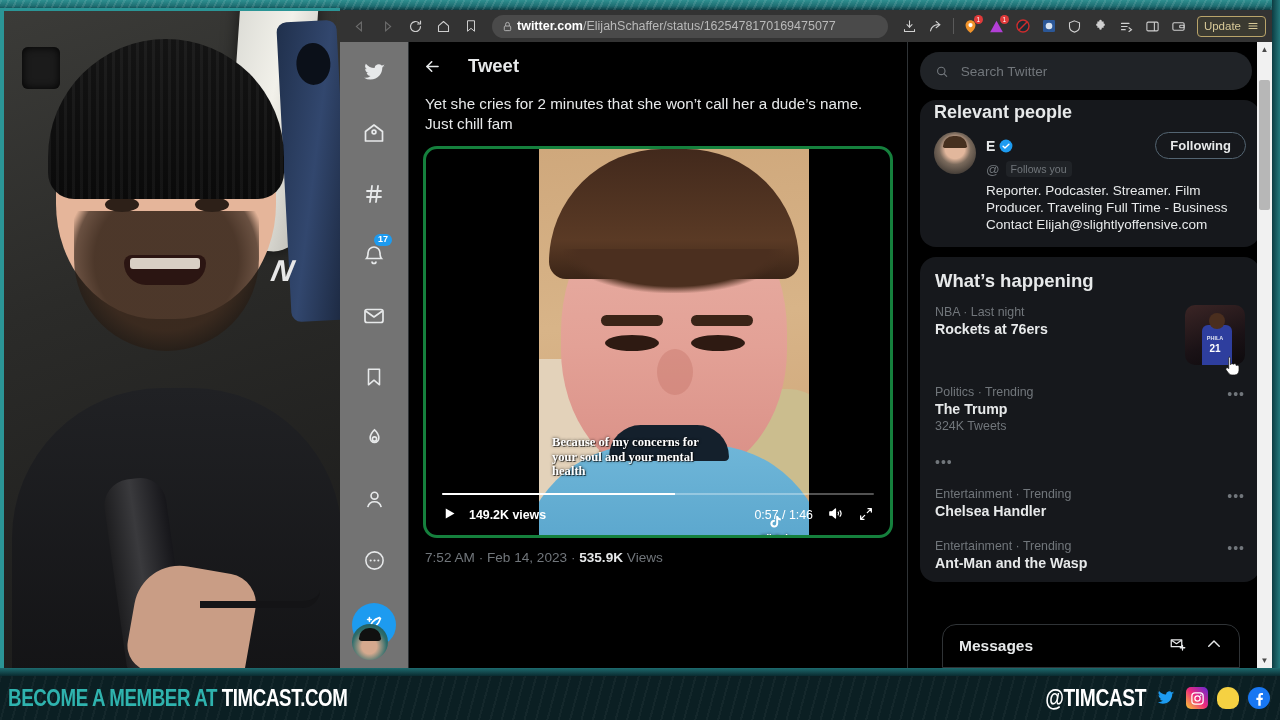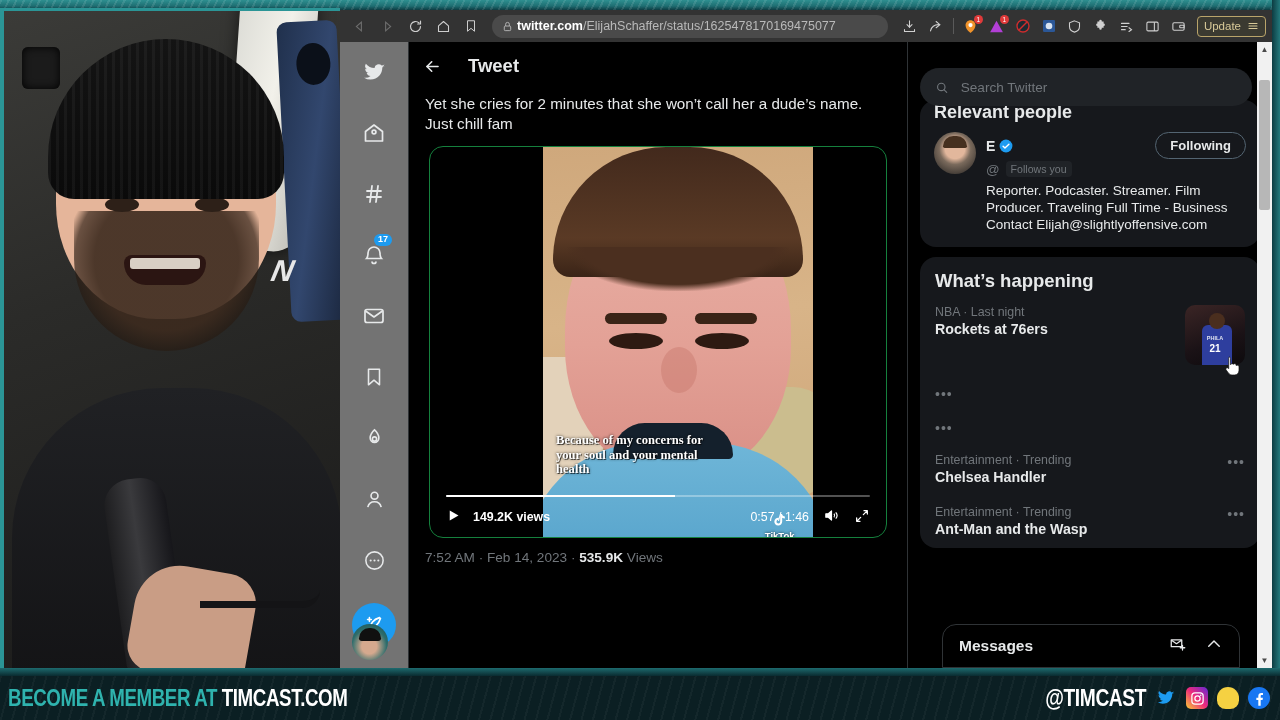--- a/index.html
+++ b/index.html
@@ -159,22 +159,22 @@
     background: #101010; border-radius: 11px 11px 3px 3px;
   }
 
   .tw-main { width: 500px; border-left: 1px solid #2f3336; border-right: 1px solid #2f3336; background: #000; }
   .tw-header { height: 48px; display: flex; align-items: center; gap: 26px; padding: 0 14px; }
   .back-arrow { color: #e7e9ea; display: flex; align-items: center; }
   .tw-title { color: #e7e9ea; font-size: 18.5px; font-weight: 700; }
   .tw-text { color: #e7e9ea; font-size: 15.2px; line-height: 20px; padding: 4px 16px 12px; }
 
   .video-box {
-    position: relative; margin: 0 20px; height: 392px; background: #000;
-    border: 1px solid #15803d; border-radius: 14px; overflow: hidden;
+    position: relative; margin: 0 14px; height: 392px; background: #000;
+    border: 3px solid #15803d; border-radius: 14px; overflow: hidden;
   }
   .vid-inner { position: absolute; left: 113px; top: 0; width: 270px; height: 430px; overflow: hidden; background: #c9a074; }
   .vid-wall { position: absolute; inset: 0; background: linear-gradient(175deg,#cfa87c 0%, #d8b488 40%, #caa073 100%); }
   .vid-pillow { position: absolute; right: -20px; bottom: 80px; width: 120px; height: 110px; background: #cbbd8e; border-radius: 40px; }
   .vid-door { position: absolute; left: -10px; bottom: 60px; width: 70px; height: 160px; background: #e3d2ba; border-radius: 4px; }
   .vid-face {
     position: absolute; left: 22px; top: 38px; width: 226px; height: 290px;
     background: linear-gradient(180deg,#e8b1a6 0%, #e3a196 55%, #d98f86 100%);
     border-radius: 50% 50% 44% 44%;
   }
@@ -216,21 +216,21 @@
   .ctrl-row { display: flex; align-items: center; color: #fff; font-size: 12.4px; font-weight: 700; }
   .ctrl-left { display: flex; align-items: center; gap: 12px; }
   .ctrl-right { margin-left: auto; display: flex; align-items: center; gap: 14px; }
   .timecode { font-weight: 400; font-size: 12.4px; }
 
   .tw-meta { padding: 12px 16px; color: #71767b; font-size: 13.6px; }
   .tw-meta b { color: #e7e9ea; font-weight: 700; }
 
   
   .tw-right { flex: 1; padding: 0 12px; position: relative; }
-  .search-wrap { position: absolute; left: 12px; top: 10px; right: 20px; z-index: 5; margin-top: 16px; }
+  .search-wrap { position: absolute; left: 12px; top: 10px; right: 20px; z-index: 5; }
   .search-box {
     height: 38px; background: #202327; border-radius: 19px; display: flex; align-items: center;
     gap: 12px; padding: 0 15px; color: #71767b;
   }
   .search-box input {
     background: transparent; border: none; outline: none; color: #e7e9ea; font-size: 13.6px;
     font-family: "Liberation Sans", sans-serif; width: 100%;
   }
   .search-box input::placeholder { color: #71767b; }
 
@@ -657,20 +657,25 @@
                   <div class="trend-name">Rockets at 76ers</div>
                 </div>
                 <div class="trend-thumb">
                   <div class="tt-body"></div>
                   <div class="tt-head"></div>
                   <div class="tt-txt">PHILA</div>
                   <div class="tt-num">21</div>
                 </div>
               </div>
               <div class="trend">
+                <div class="trend-main">
+                  <div class="trend-cat">Politics · Trending</div>
+                  <div class="trend-name">The Trump</div>
+                  <div class="trend-count">324K Tweets</div>
+                </div>
                 <div class="trend-more">•••</div>
               </div>
               <div class="trend">
                 <div class="trend-more">•••</div>
               </div>
               <div class="trend">
                 <div class="trend-main">
                   <div class="trend-cat">Entertainment · Trending</div>
                   <div class="trend-name">Chelsea Handler</div>
                 </div>

